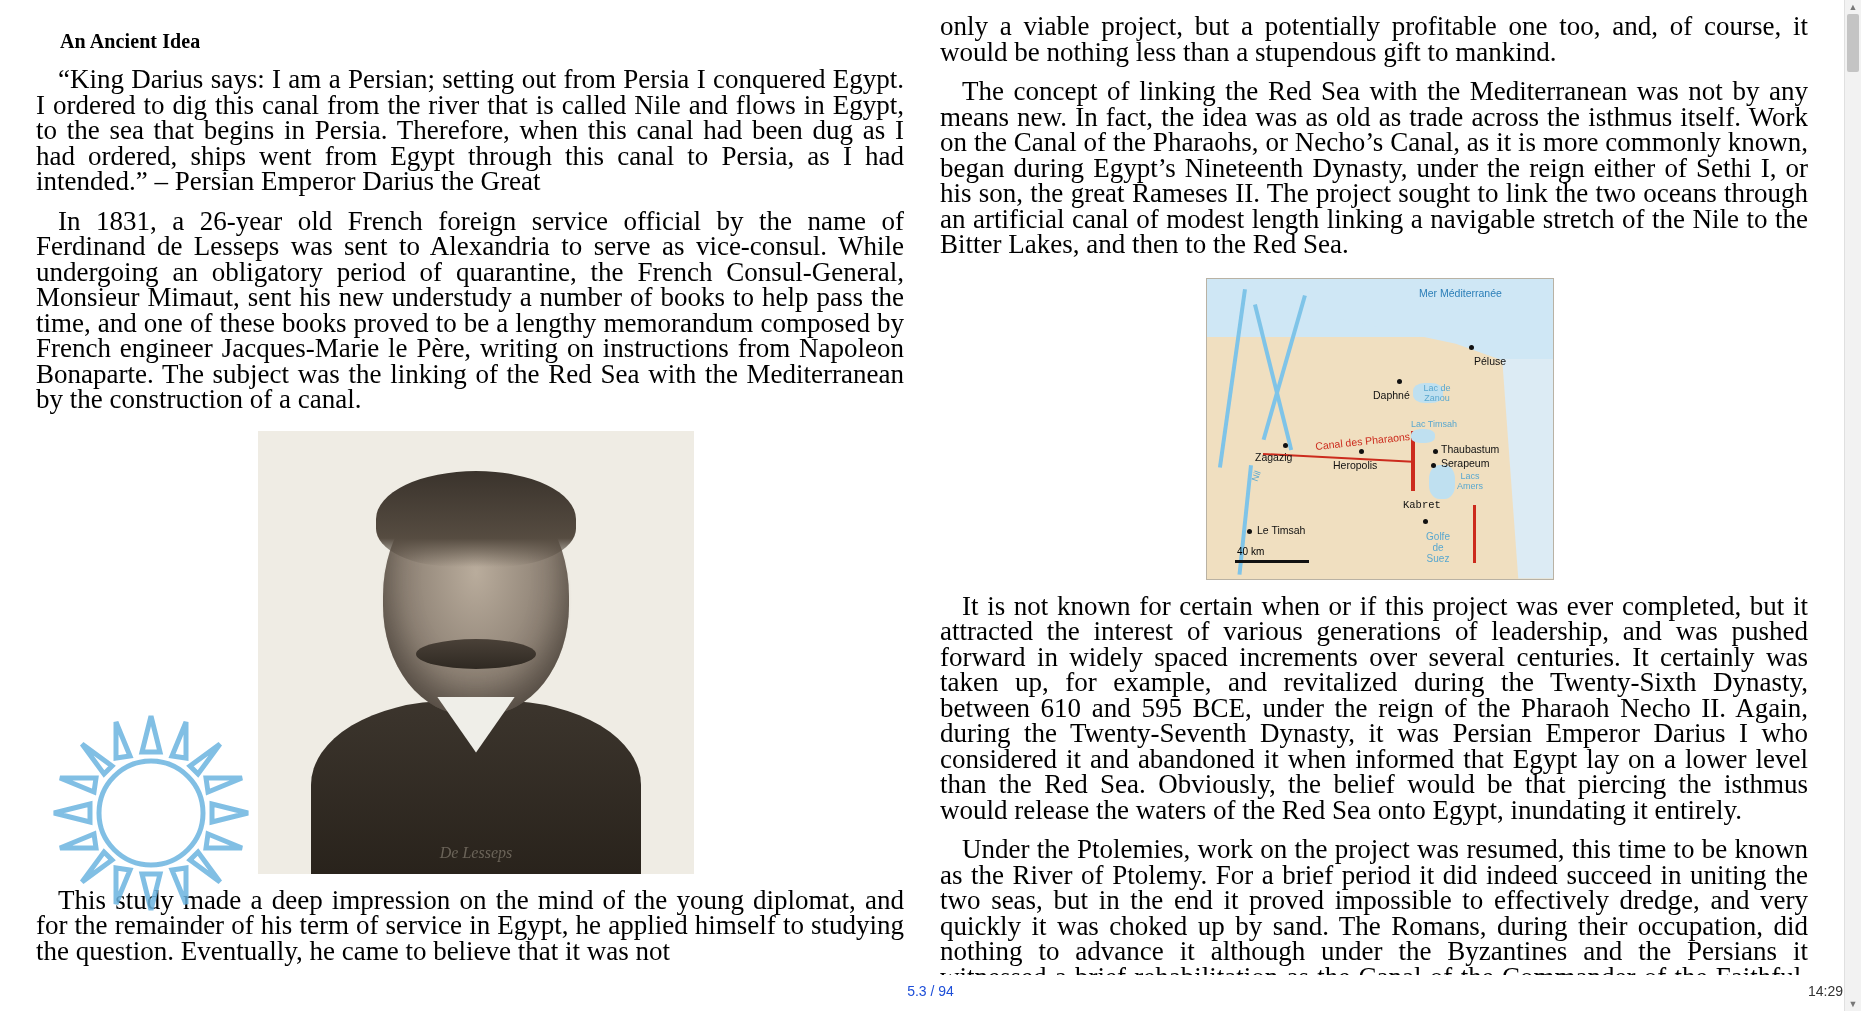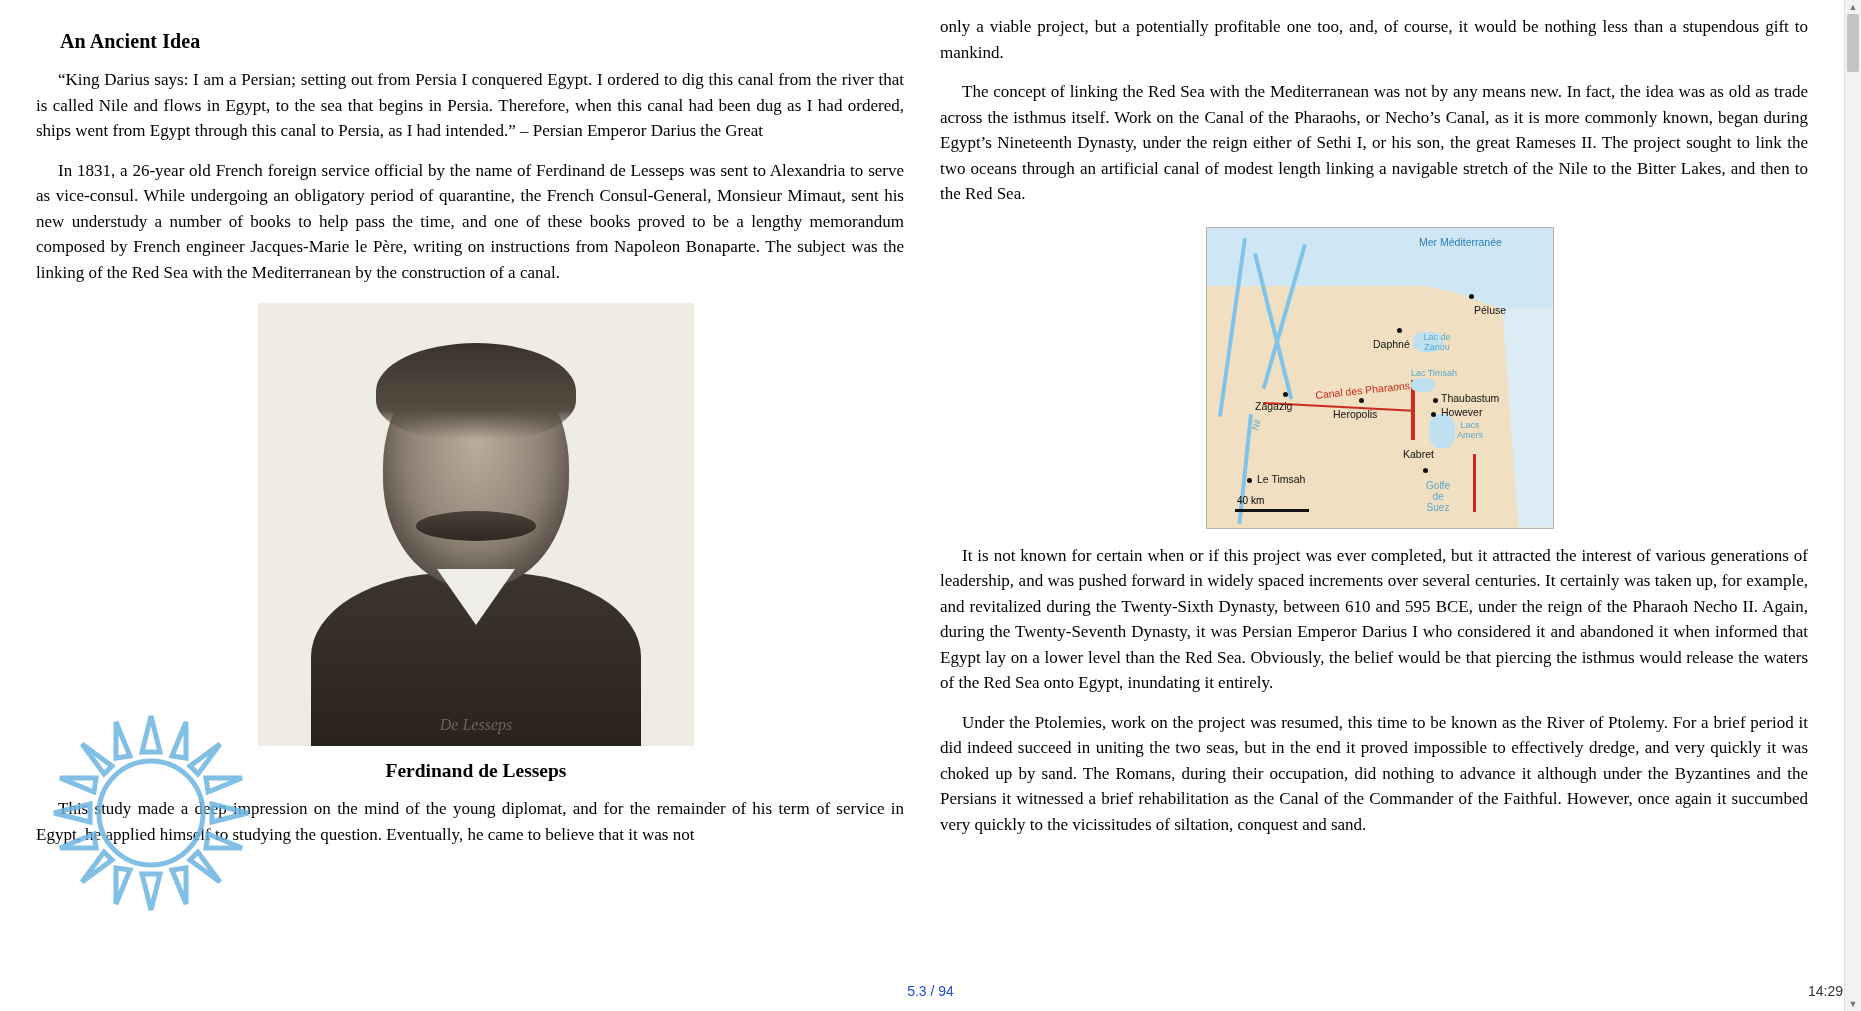--- a/index.html
+++ b/index.html
@@ -30,21 +30,21 @@
   .col-right { left: 940px; }
 
   h2.section-title {
     font-size: 20px;
     font-weight: bold;
     margin: 30px 0 0 24px;
     padding: 0;
     letter-spacing: 0.1px;
   }
   p.body-text {
-    font-size: 17px;
+    font-size: 27px;
     line-height: 25.5px;
     margin: 14px 12px 0 0;
     text-align: justify;
     text-indent: 22px;
   }
   p.body-text.no-indent { text-indent: 0; }
 
   
   .figure-portrait {
     margin: 18px 0 0 0;
@@ -315,21 +315,20 @@
     <div class="figure-portrait">
       <div class="portrait-frame">
         <div class="portrait-inner"></div>
         <div class="portrait-body"></div>
         <div class="portrait-head"></div>
         <div class="portrait-hair"></div>
         <div class="portrait-mustache"></div>
         <div class="portrait-collar"></div>
         <div class="portrait-sig">De Lesseps</div>
       </div>
-      <div class="figure-caption">Ferdinand de Lesseps</div>
     </div>
 
     <p class="body-text">This study made a deep impression on the mind of the young diplomat, and for the remainder of his term of service in Egypt, he applied himself to studying the question. Eventually, he came to believe that it was not</p>
   </div>
 
   <div class="col col-right">
     <p class="body-text no-indent" style="margin-top:14px;">only a viable project, but a potentially profitable one too, and, of course, it would be nothing less than a stupendous gift to mankind.</p>
     <p class="body-text">The concept of linking the Red Sea with the Mediterranean was not by any means new. In fact, the idea was as old as trade across the isthmus itself. Work on the Canal of the Pharaohs, or Necho’s Canal, as it is more commonly known, began during Egypt’s Nineteenth Dynasty, under the reign either of Sethi I, or his son, the great Rameses II. The project sought to link the two oceans through an artificial canal of modest length linking a navigable stretch of the Nile to the Bitter Lakes, and then to the Red Sea.</p>
 
     <div class="figure-map">
@@ -363,23 +362,23 @@
 
         <div class="map-label blue" style="left:196px; top:8px;">Mer Méditerranée</div>
         <div class="map-label" style="left:240px; top:76px;padding-left:27px;">Péluse</div>
         <div class="map-label" style="left:166px; top:110px;">Daphné</div>
         <div class="map-label water" style="left:212px; top:104px; width:36px; white-space:normal; line-height:10px;">Lac de Zanou</div>
         <div class="map-label" style="left:48px; top:172px;">Zagazig</div>
         <div class="map-label" style="left:108px; top:156px; color:#cc2b1d; transform:rotate(-6deg);">Canal des Pharaons</div>
         <div class="map-label" style="left:126px; top:180px;">Heropolis</div>
         <div class="map-label water" style="left:204px; top:140px;">Lac Timsah</div>
         <div class="map-label" style="left:234px; top:164px;">Thaubastum</div>
-        <div class="map-label" style="left:234px; top:178px;">However</div>
+        <div class="map-label" style="left:234px; top:178px;">Serapeum</div>
         <div class="map-label water" style="left:248px; top:192px; width:30px; white-space:normal; line-height:10px;">Lacs Amers</div>
-        <div class="map-label" style="left:196px; top:220px;">Kabret</div>
+        <div class="map-label" style="left:196px; top:220px;font-family:Liberation Mono, monospace;">Kabret</div>
         <div class="map-label" style="left:50px; top:245px;">Le Timsah</div>
         <div class="map-label water" style="left:214px; top:252px; width:34px; white-space:normal; line-height:11px; font-size:10px;">Golfe de Suez</div>
         <div class="map-label water" style="left:44px; top:192px; transform:rotate(-70deg);">Nil</div>
 
         <div class="map-scale-line"></div>
         <div class="map-scale-label">40 km</div>
       </div>
     </div>
 
     <p class="body-text">It is not known for certain when or if this project was ever completed, but it attracted the interest of various generations of leadership, and was pushed forward in widely spaced increments over several centuries. It certainly was taken up, for example, and revitalized during the Twenty-Sixth Dynasty, between 610 and 595 BCE, under the reign of the Pharaoh Necho II. Again, during the Twenty-Seventh Dynasty, it was Persian Emperor Darius I who considered it and abandoned it when informed that Egypt lay on a lower level than the Red Sea. Obviously, the belief would be that piercing the isthmus would release the waters of the Red Sea onto Egypt, inundating it entirely.</p>

